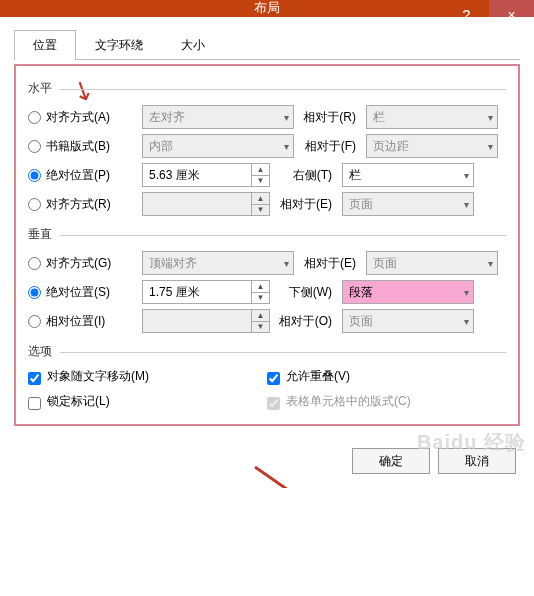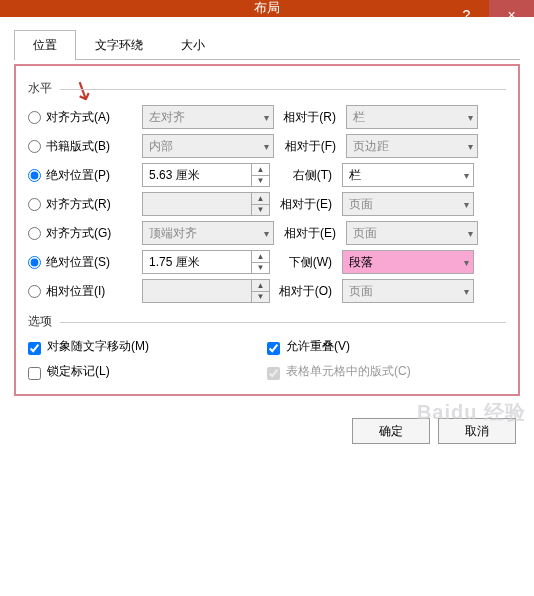--- a/index.html
+++ b/index.html
@@ -15,21 +15,21 @@
   .tab.active { border-color: #bbb; background: #fff; }
   .panel { border: 2px solid #d98591; margin-top: 4px; padding: 10px 12px 14px 12px; position: relative; }
   .section-title { color: #333; margin: 4px 0 8px 0; position: relative; }
   .section-title::after { content: ""; position: absolute; left: 32px; right: 0; top: 50%; height: 1px; background: #ccc; }
   .row { display: flex; align-items: center; margin: 5px 0; gap: 6px; }
   .radio-cell { width: 108px; display: flex; align-items: center; gap: 5px; }
   .radio-cell input[type=radio] { margin: 0; }
   .combo, .spinner { height: 24px; border: 1px solid #aaa; background: #f3f3f3; display: flex; align-items: center; padding: 0 6px; position: relative; flex-shrink: 0; }
   .combo.disabled, .spinner.disabled { background: #eee; color: #888; }
   .combo .arrow { position: absolute; right: 4px; top: 50%; transform: translateY(-50%); color: #666; font-size: 10px; }
-  .combo1 { width: 132px; }
+  .combo1 { width: 152px; }
   .spinner { width: 128px; background: #fff; }
   .spinner.disabled { background: #eee; }
   .spin-btns { position: absolute; right: 0; top: 0; bottom: 0; width: 18px; border-left: 1px solid #aaa; display: flex; flex-direction: column; }
   .spin-btns span { flex: 1; display: flex; align-items: center; justify-content: center; font-size: 8px; color: #555; border-bottom: 1px solid #aaa; }
   .spin-btns span:last-child { border-bottom: none; }
   .mid-label { width: 60px; text-align: right; padding-right: 4px; }
   .combo2 { width: 132px; }
   .opts { display: flex; margin-top: 4px; }
   .opts-col { flex: 1; display: flex; flex-direction: column; gap: 8px; }
   .chk { display: flex; align-items: flex-end; gap: 6px; }
@@ -129,20 +129,21 @@
             <span>▼</span>
           </div>
         </div>
       <div class="mid-label">相对于(E)</div>
       <div class="combo combo2 disabled">
           <span>页面</span>
           <span class="arrow">▾</span>
         </div>
     </div>
 
+    <div class="section-title" style="margin-top:10px;"><span style="background:#fff;padding-right:6px;position:relative;z-index:1;">垂直</span></div>
 
     <div class="row">
       <label class="radio-cell">
           <input type="radio" name="v" style="">
           <span>对齐方式(G)</span>
         </label>
       <div class="combo combo1 disabled">
           <span>顶端对齐</span>
           <span class="arrow">▾</span>
         </div>

